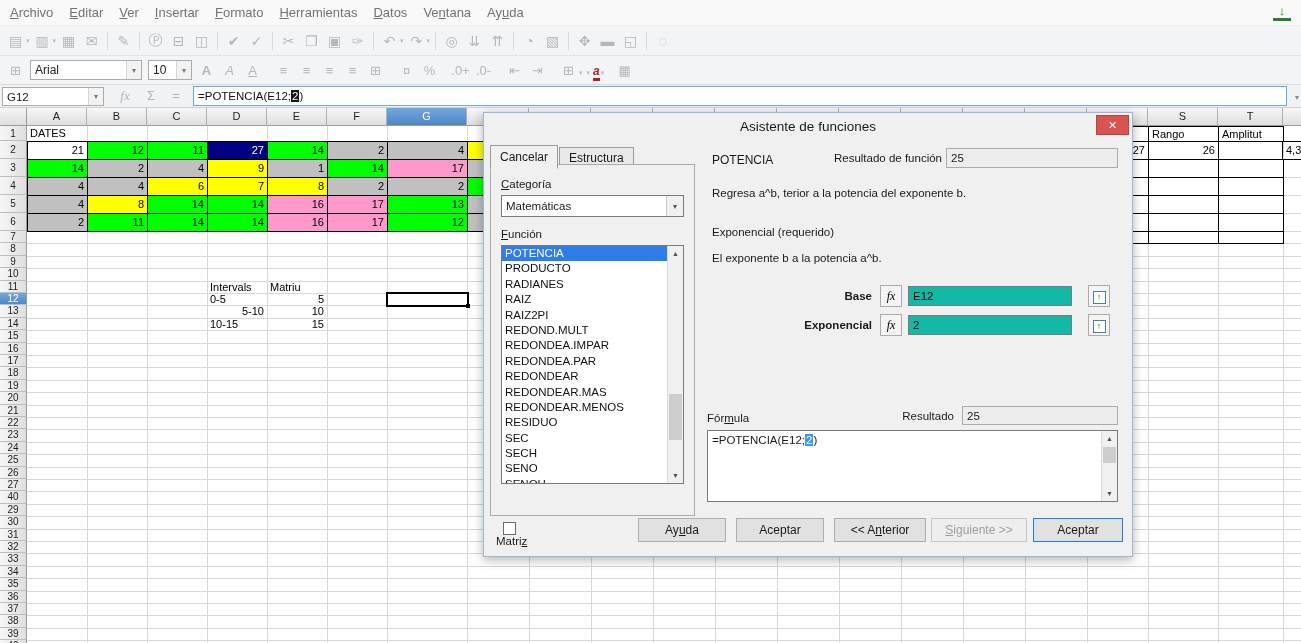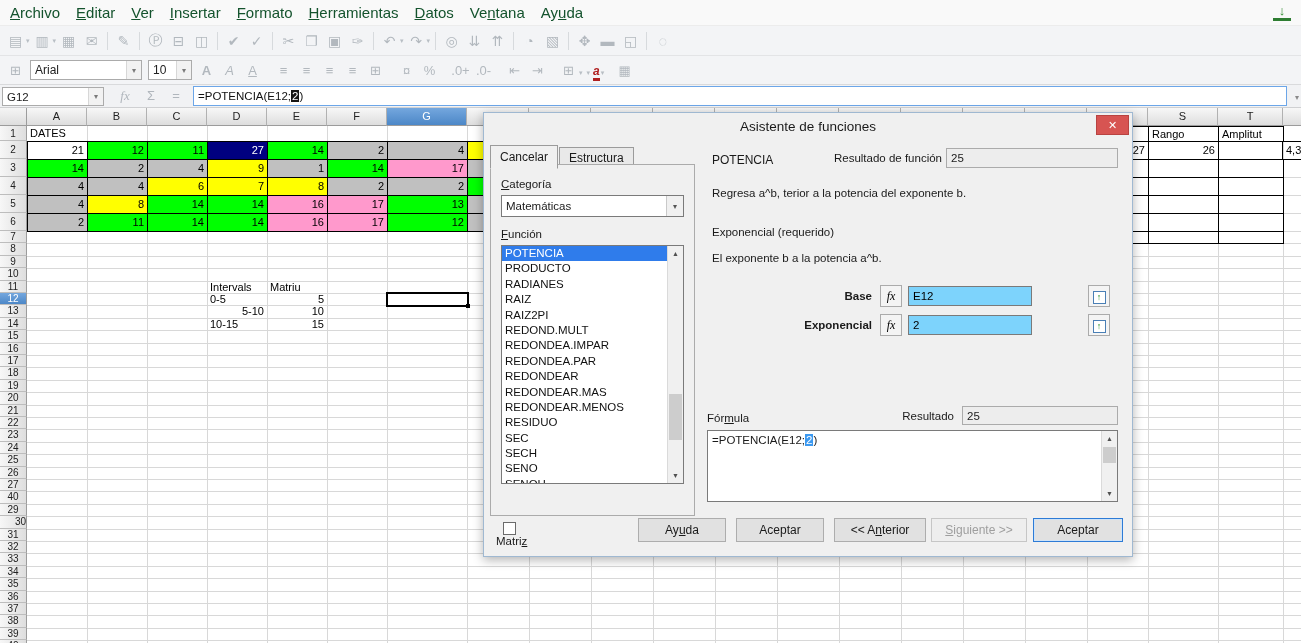--- a/index.html
+++ b/index.html
@@ -2,21 +2,21 @@
 <html><head>
 <meta charset="utf-8">
 <style>
   * { margin:0; padding:0; box-sizing:border-box; }
   html,body { width:1301px; height:643px; overflow:hidden; }
   body { font-family:"Liberation Sans","DejaVu Sans",sans-serif; background:#fff; }
   .screen { position:relative; width:1301px; height:643px; background:#fff; overflow:hidden; }
 
   
   .menubar { position:absolute; top:0; left:0; right:0; height:26px; background:#f9f9f9; display:flex; align-items:center; padding-left:2px; border-bottom:1px solid #ececec; }
-  .menu-item { font-size:15px; color:#14532d; padding:4px 8px; cursor:default; }
+  .menu-item { font-size:13px; color:#737373; padding:4px 8px; cursor:default; }
   .menu-item u { text-decoration:underline; }
   .upd { position:absolute; top:3px; right:10px; width:18px; height:18px; font-size:13px; font-weight:bold; color:#2e8b2e; text-align:center; line-height:16px; border-bottom:3px solid #2e7d32; }
 
   
   .tb { position:absolute; left:0; right:0; display:flex; align-items:center; background:#f3f4f6; }
   .tb1 { top:26px; height:30px; border-bottom:1px solid #e3e4e6; padding-left:4px; }
   .tb2 { top:56px; height:29px; border-bottom:1px solid #d9dadc; padding-left:4px; }
   .tbi { display:inline-flex; width:21px; height:21px; align-items:center; justify-content:center; font-size:14px; color:#b2b8be; margin:0 1px; }
   .tb2 .tbi { font-size:13px; }
   .tbi.st-b { font-weight:bold; } .tbi.st-i { font-style:italic; } .tbi.st-u { text-decoration:underline; }
@@ -74,21 +74,21 @@
   .sb-th { position:absolute; left:1px; width:13px; background:#cdcdcd; }
   .fn-name { position:absolute; left:228px; top:40px; font-size:12px; }
   .res-label { position:absolute; left:346px; top:39px; width:112px; text-align:right; }
   .ro-field { position:absolute; background:#ededed; border:1px solid #ababab; height:20px; line-height:18px; padding-left:4px; font-size:11.5px; }
   .f-res1 { left:462px; top:35px; width:172px; }
   .desc { position:absolute; left:228px; top:73px; width:396px; line-height:14px; }
   .param-title { position:absolute; left:228px; top:113px; }
   .param-desc { position:absolute; left:228px; top:139px; }
   .arg-label { position:absolute; left:228px; width:160px; text-align:right; font-weight:bold; }
   .fxbtn { position:absolute; left:396px; width:22px; height:22px; border:1px solid #ababab; background:#f4f4f4; font-style:italic; font-family:"Liberation Serif","DejaVu Serif",serif; font-size:12px; text-align:center; }
-  .arg-input { position:absolute; left:424px; width:124px; height:20px; border:1px solid #7a7a7a; background:#7dd3fc; font-size:11.5px; padding-left:4px; font-family:inherit; }
+  .arg-input { position:absolute; left:424px; width:164px; height:20px; border:1px solid #7a7a7a; background:#14b8a6; font-size:11.5px; padding-left:4px; font-family:inherit; }
   .shrinkbtn { position:absolute; left:604px; width:22px; height:22px; border:1px solid #ababab; background:#f4f4f4; }
   .shrink-ico { display:block; margin:3px auto 0; width:13px; height:13px; border:1px solid #4a7fb5; background:#fff; color:#1e8a1e; font-size:9px; font-weight:bold; line-height:11px; text-align:center; }
   .formula-label { position:absolute; left:223px; top:299px; }
   .res2-label { position:absolute; left:404px; top:297px; width:66px; text-align:right; }
   .f-res2 { left:478px; top:293px; width:156px; height:19px; }
   .ftextarea { position:absolute; left:223px; top:317px; width:411px; height:72px; background:#fff; border:1px solid #7a7a7a; font-size:11.5px; padding:2px 4px; line-height:14px; }
   .dsel { background:#3c99f0; color:#fff; padding:0 1px; }
   .chkrow { position:absolute; left:12px; top:409px; display:flex; align-items:center;flex-direction:column; }
   .chk { width:13px; height:13px; background:#fff; border:1px solid #6b6b6b; margin-right:5px; }
   .btn { position:absolute; top:405px; height:24px; background:#e1e1e1; border:1px solid #adadad; font-size:12px; color:#1a1a1a; font-family:inherit; }
@@ -278,21 +278,21 @@
       <div class="sh-rowhdr" style="top: 346.2px; height: 12.4px; line-height: 12.4px;">25</div>
       <div class="sh-hline" style="top: 358.6px; left: 27px; right: 0px;"></div>
       <div class="sh-rowhdr" style="top: 358.6px; height: 12.4px; line-height: 12.4px;">26</div>
       <div class="sh-hline" style="top: 371px; left: 27px; right: 0px;"></div>
       <div class="sh-rowhdr" style="top: 371px; height: 12.4px; line-height: 12.4px;">27</div>
       <div class="sh-hline" style="top: 383.4px; left: 27px; right: 0px;"></div>
       <div class="sh-rowhdr" style="top: 383.4px; height: 12.4px; line-height: 12.4px;">40</div>
       <div class="sh-hline" style="top: 395.8px; left: 27px; right: 0px;"></div>
       <div class="sh-rowhdr" style="top: 395.8px; height: 12.4px; line-height: 12.4px;">29</div>
       <div class="sh-hline" style="top: 408.2px; left: 27px; right: 0px;"></div>
-      <div class="sh-rowhdr" style="top: 408.2px; height: 12.4px; line-height: 12.4px; text-align: right;">30</div>
+      <div class="sh-rowhdr" style="top: 408.2px; height: 12.4px; line-height: 12.4px;">30</div>
       <div class="sh-hline" style="top: 420.6px; left: 27px; right: 0px;"></div>
       <div class="sh-rowhdr" style="top: 420.6px; height: 12.4px; line-height: 12.4px;">31</div>
       <div class="sh-hline" style="top: 433px; left: 27px; right: 0px;"></div>
       <div class="sh-rowhdr" style="top: 433px; height: 12.4px; line-height: 12.4px;">32</div>
       <div class="sh-hline" style="top: 445.4px; left: 27px; right: 0px;"></div>
       <div class="sh-rowhdr" style="top: 445.4px; height: 12.4px; line-height: 12.4px;">33</div>
       <div class="sh-hline" style="top: 457.8px; left: 27px; right: 0px;"></div>
       <div class="sh-rowhdr" style="top: 457.8px; height: 12.4px; line-height: 12.4px;">34</div>
       <div class="sh-hline" style="top: 470.2px; left: 27px; right: 0px;"></div>
       <div class="sh-rowhdr" style="top: 470.2px; height: 12.4px; line-height: 12.4px;">35</div>

